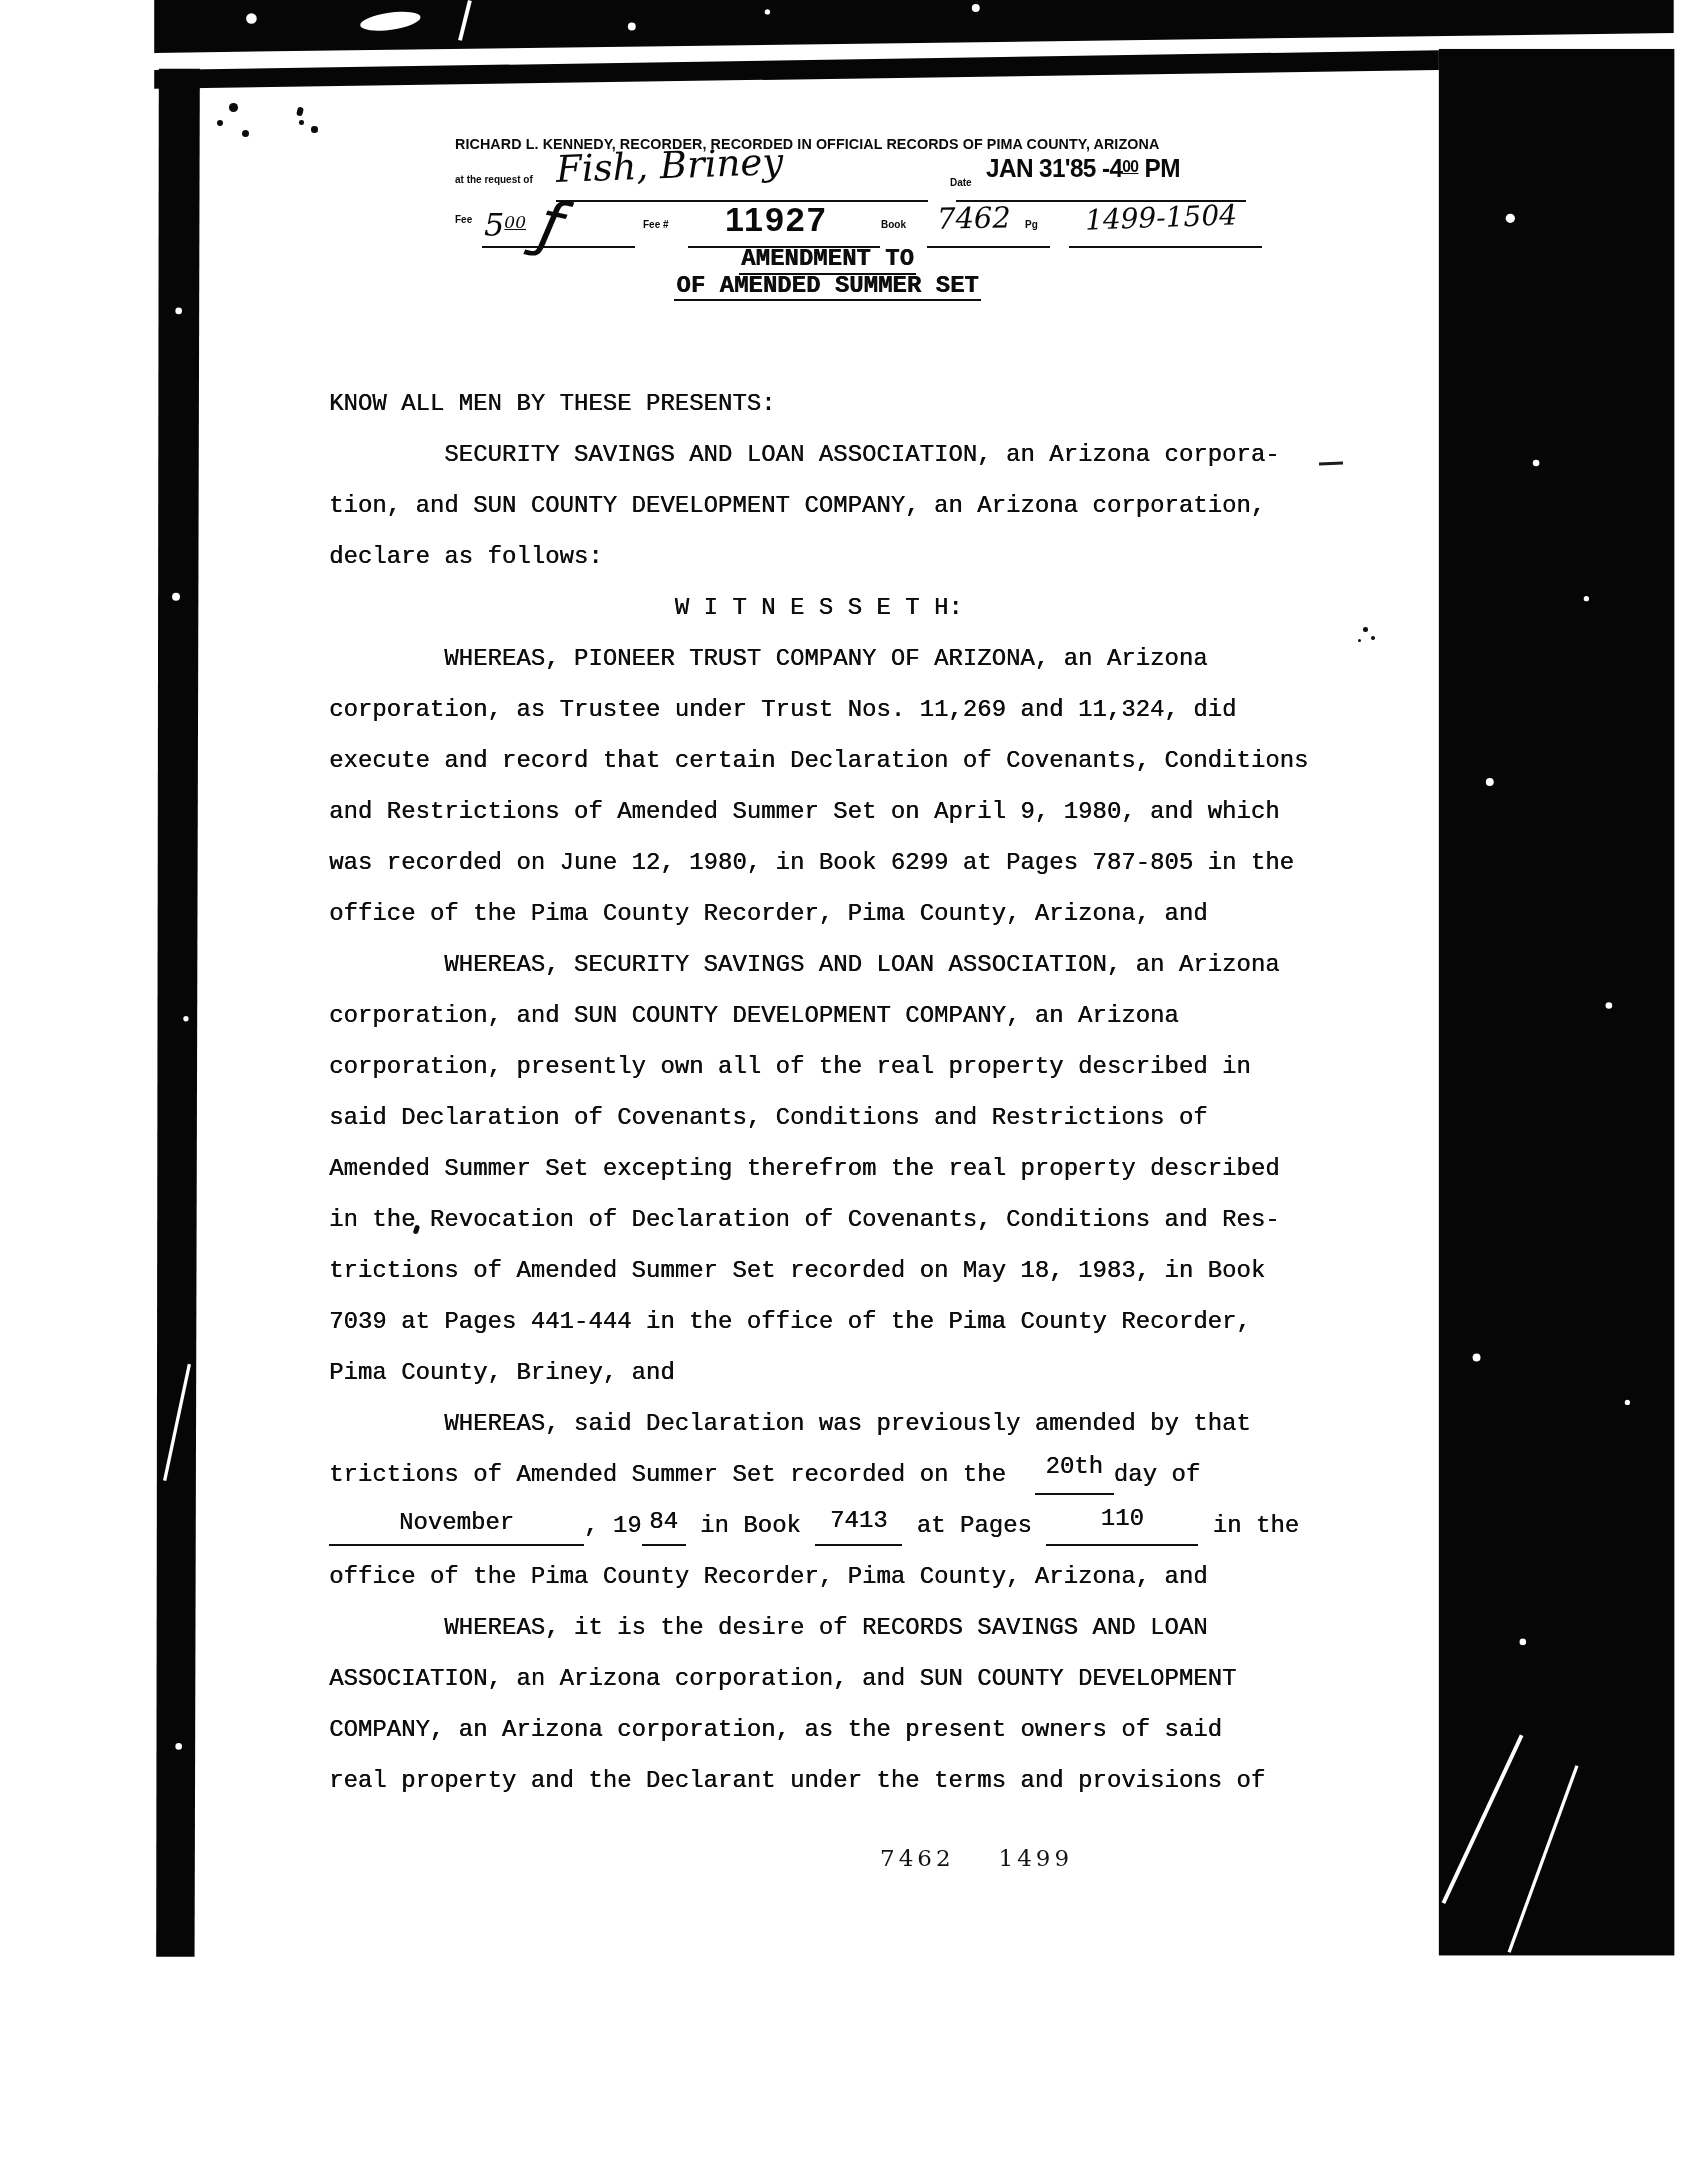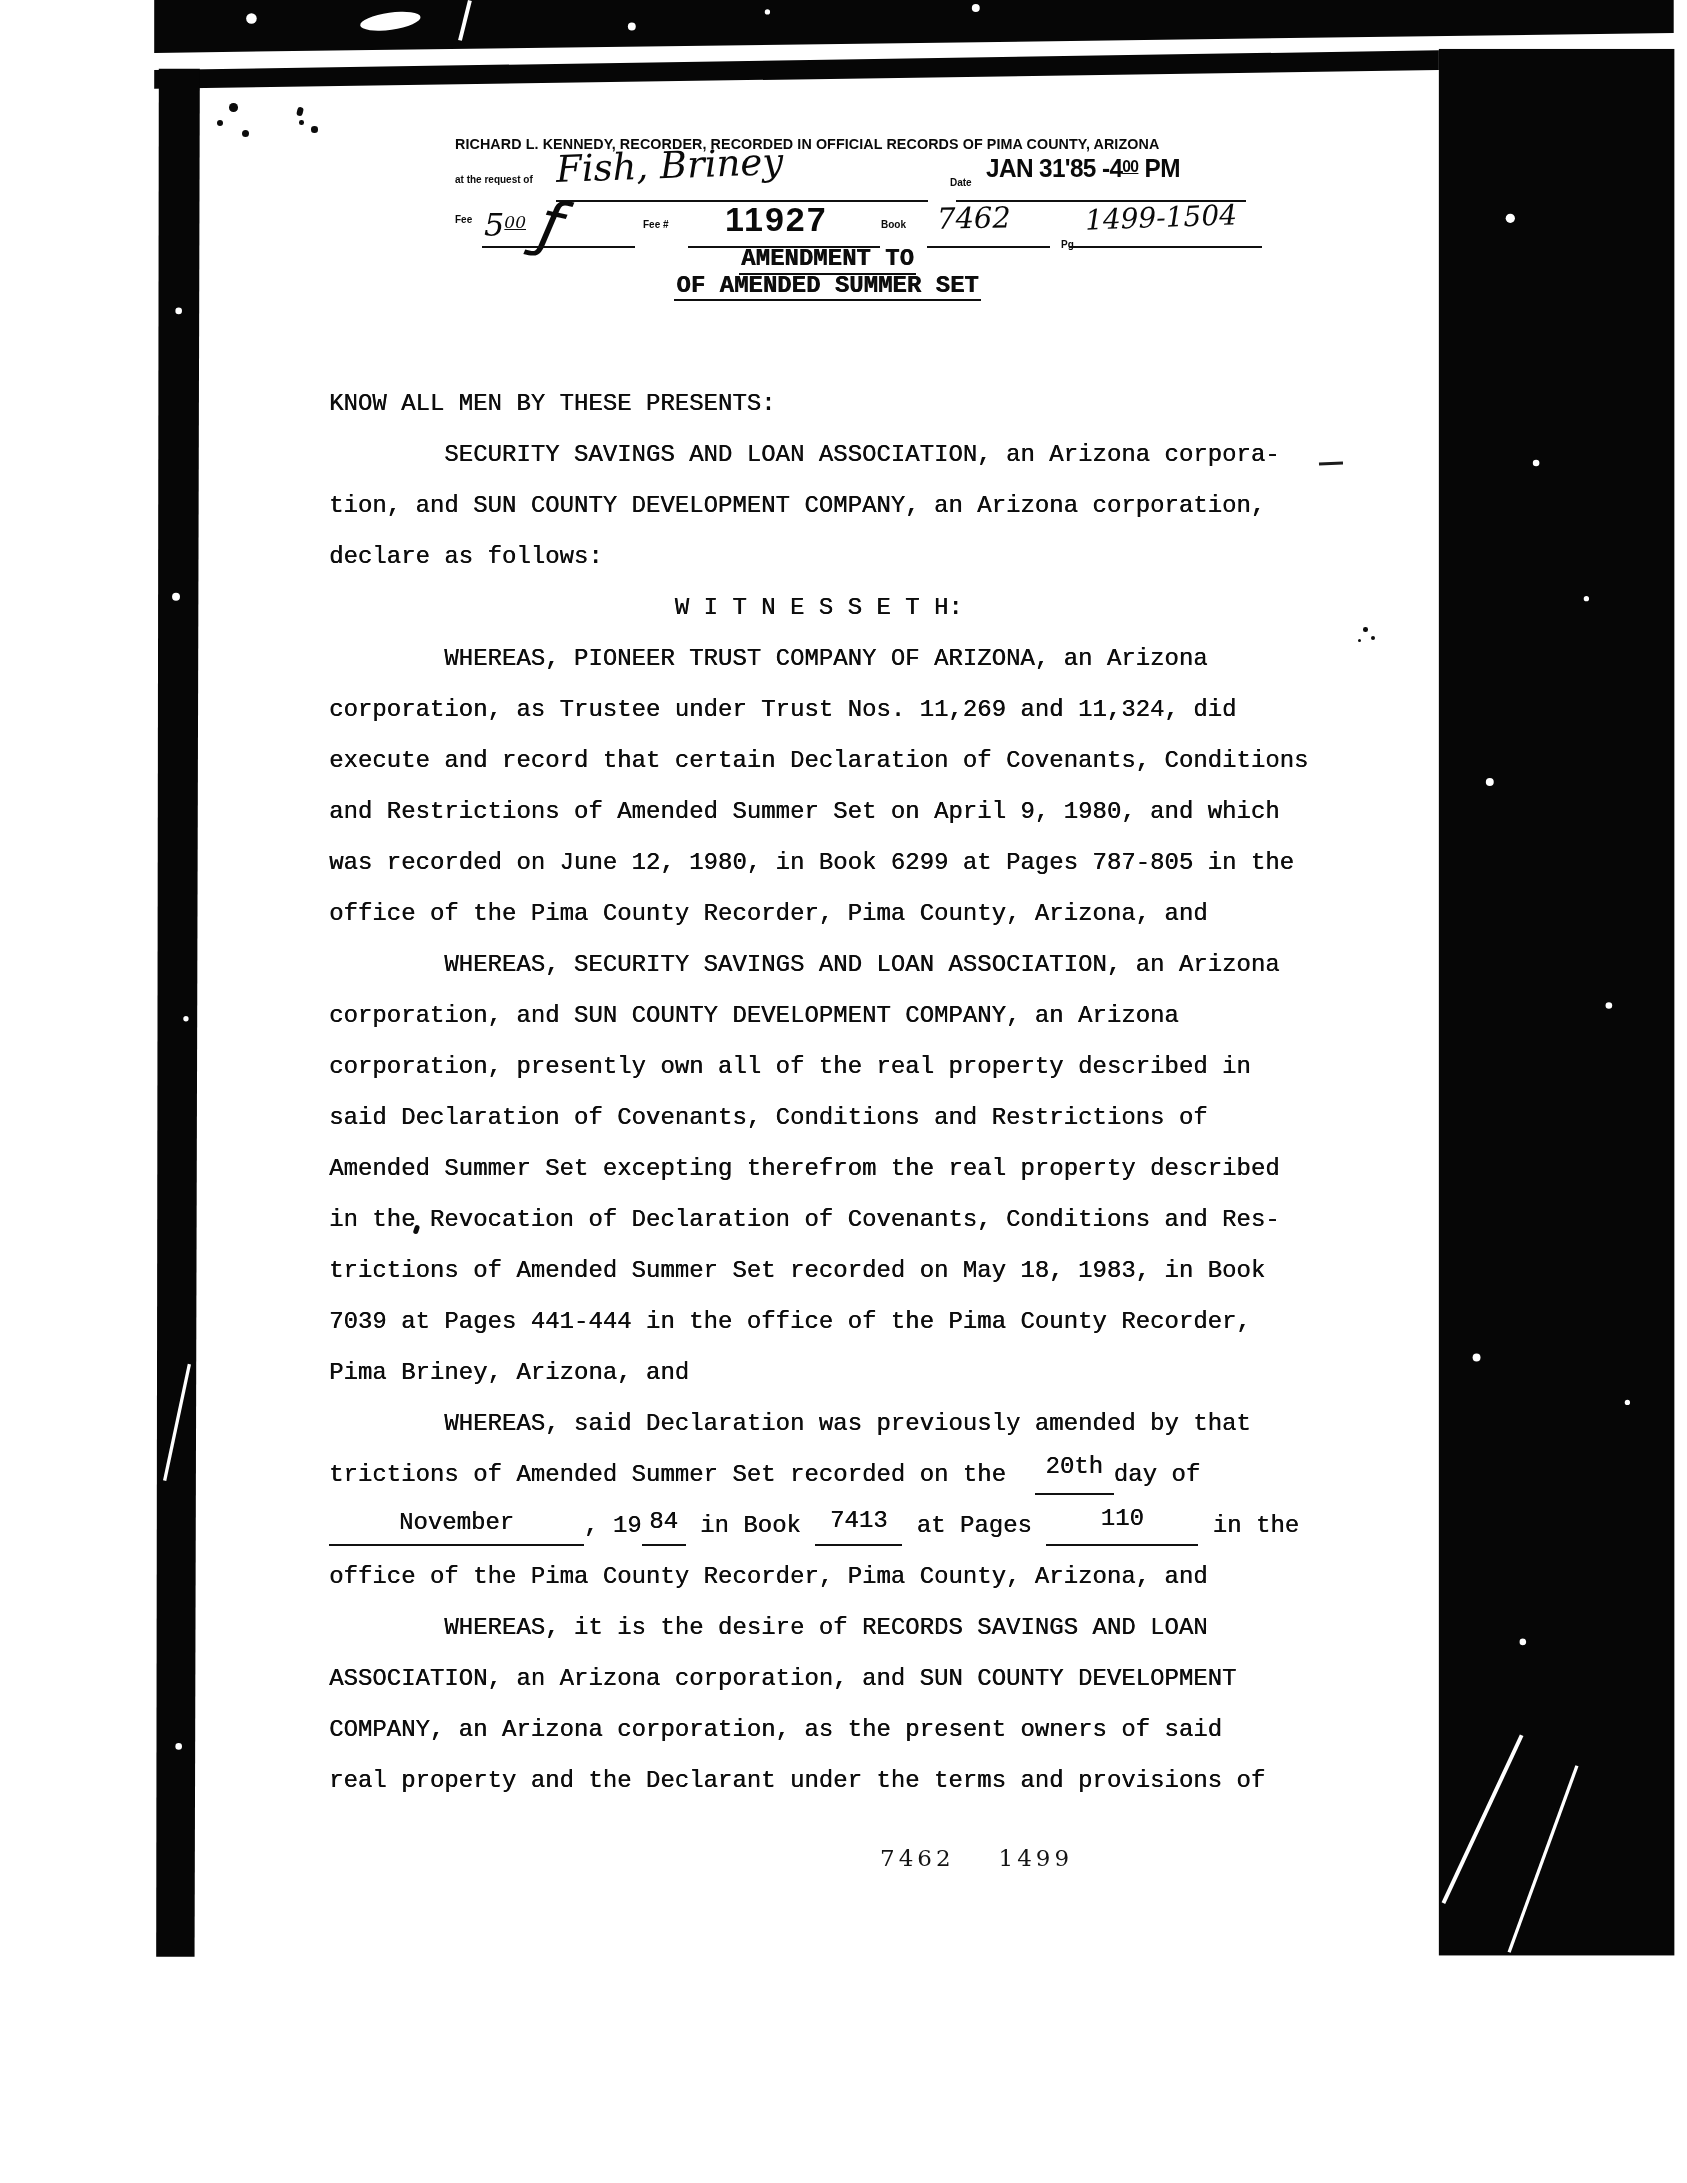--- a/index.html
+++ b/index.html
@@ -105,21 +105,21 @@
   <div class="stamp-rule abs" style="left:26.5px;top:110px;width:153px;"></div>
 
   <div class="stamp-lbl abs" style="left:188px;top:83px;">Fee #</div>
   <div class="bignum abs" style="left:270px;top:64px;">11927</div>
   <div class="stamp-rule abs" style="left:233px;top:110px;width:192px;"></div>
 
   <div class="stamp-lbl abs" style="left:426px;top:83px;">Book</div>
   <div class="hand abs" style="left:482px;top:65px;font-size:29px;transform:rotate(-1deg);">7462</div>
   <div class="stamp-rule abs" style="left:472px;top:110px;width:123px;"></div>
 
-  <div class="stamp-lbl abs" style="left:606px;top:83px;margin-top:20px;">Pg</div>
+  <div class="stamp-lbl abs" style="left:570px;top:83px;">Pg</div>
   <div class="hand abs" style="left:630px;top:65px;font-size:28px;transform:rotate(-2deg);">1499-1504</div>
   <div class="stamp-rule abs" style="left:614px;top:110px;width:193px;"></div>
 </div>
 
 <div class="title-block abs">
   <div><span>AMENDMENT TO</span></div>
   <div><span>OF AMENDED SUMMER SET</span></div>
 </div>
 
 <div id="document-body" class="abs">
@@ -135,21 +135,21 @@
     <div class="bline">was recorded on June 12, 1980, in Book 6299 at Pages 787-805 in the</div>
     <div class="bline">office of the Pima County Recorder, Pima County, Arizona, and</div>
     <div class="bline">        WHEREAS, SECURITY SAVINGS AND LOAN ASSOCIATION, an Arizona</div>
     <div class="bline">corporation, and SUN COUNTY DEVELOPMENT COMPANY, an Arizona</div>
     <div class="bline">corporation, presently own all of the real property described in</div>
     <div class="bline">said Declaration of Covenants, Conditions and Restrictions of</div>
     <div class="bline">Amended Summer Set excepting therefrom the real property described</div>
     <div class="bline">in the Revocation of Declaration of Covenants, Conditions and Res-</div>
     <div class="bline">trictions of Amended Summer Set recorded on May 18, 1983, in Book</div>
     <div class="bline">7039 at Pages 441-444 in the office of the Pima County Recorder,</div>
-    <div class="bline">Pima Briney, Arizona, and</div>
+    <div class="bline">Pima County, Briney, and</div>
     <div class="bline">        WHEREAS, said Declaration was previously amended by that</div>
     <div class="bline">trictions of Amended Summer Set recorded on the  <span class="blank" style="width: 79px;"><span class="blank-text" style="top: -8px;">20th</span></span>day of</div>
     <div class="bline"><span class="blank" style="width: 255px;"><span class="blank-text" style="top: -3.3px;">November</span></span>, 19<span class="blank" style="width: 44px;"><span class="blank-text" style="top: -4px;">84</span></span> in Book <span class="blank" style="width: 87px;"><span class="blank-text" style="top: -5.3px;">7413</span></span> at Pages <span class="blank" style="width: 152px;"><span class="blank-text" style="top: -6.6px;">110</span></span> in the</div>
     <div class="bline">office of the Pima County Recorder, Pima County, Arizona, and</div>
     <div class="bline">        WHEREAS, it is the desire of RECORDS SAVINGS AND LOAN</div>
     <div class="bline">ASSOCIATION, an Arizona corporation, and SUN COUNTY DEVELOPMENT</div>
     <div class="bline">COMPANY, an Arizona corporation, as the present owners of said</div>
     <div class="bline">real property and the Declarant under the terms and provisions of</div>
   </div>
 

